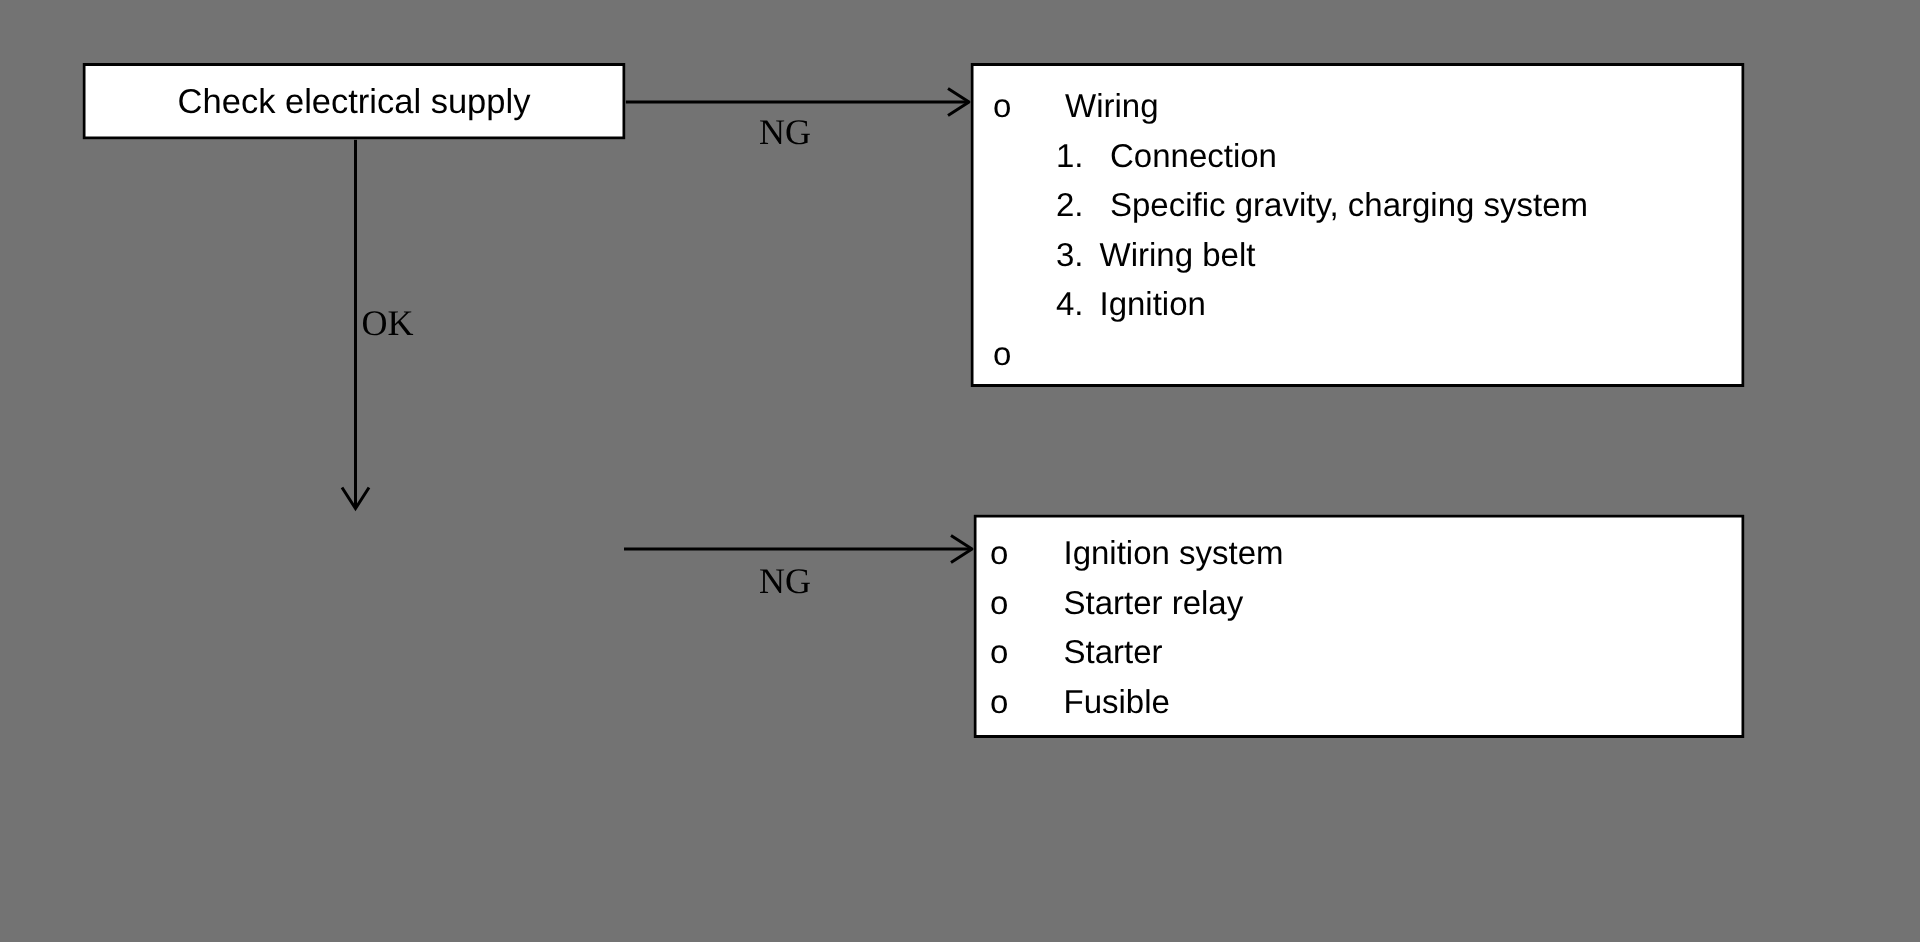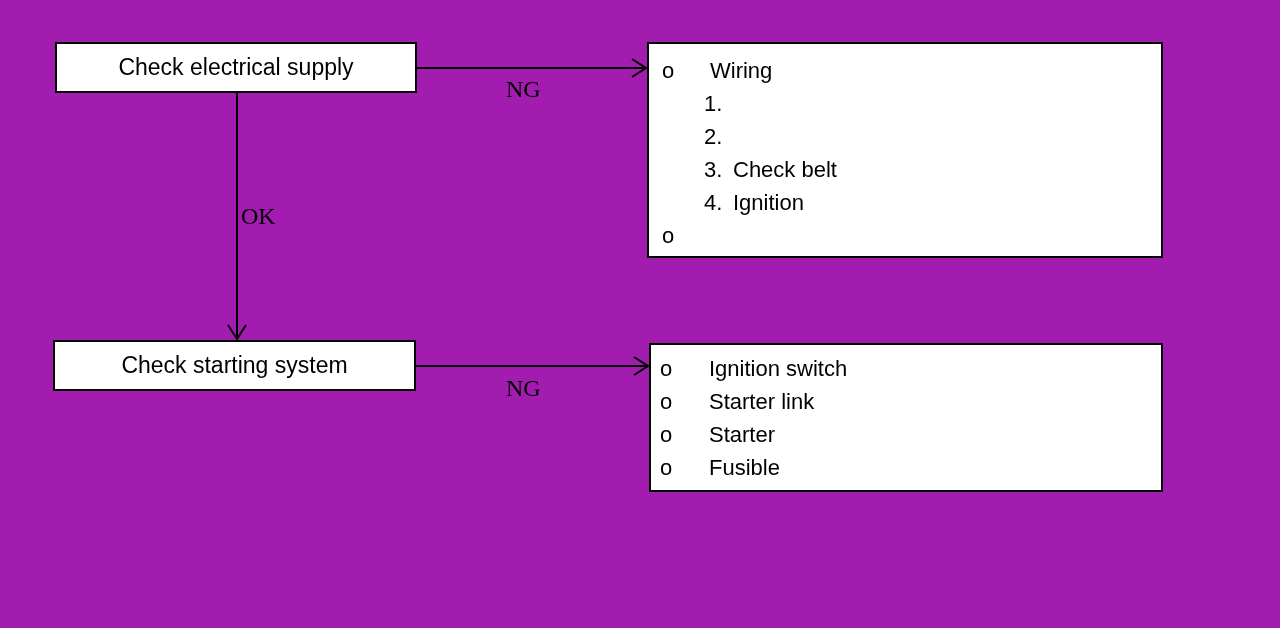--- a/index.html
+++ b/index.html
@@ -1,20 +1,20 @@
 <!DOCTYPE html>
 <html><head>
 <meta charset="utf-8">
 <style>
   html, body { margin: 0; padding: 0; background: #ffffff; }
   .canvas {
     position: relative;
     width: 1280px;
     height: 628px;
-    background: #a21caf;
+    background: #737373;
     color: #000000;
     font-family: "Liberation Sans", sans-serif;
     overflow: hidden;
   }
   .node {
     position: absolute;
     border: 2px solid #000000;
     background: #ffffff;
     display: flex;
     align-items: center;
@@ -72,60 +72,59 @@
     <g>
       <path d="M416,366 L648,366" stroke="#000000"></path>
       <path d="M634,357 L648,366 L634,375" stroke="#000000"></path>
     </g>
   </svg>
 
   <div class="node" id="node-electrical">
     <span>Check electrical supply</span>
   </div>
 
-  <div class="node" id="node-starting">
-    <span>Check starting system</span>
-  </div>
 
   <span class="edge-label" id="label-ng1">NG</span>
   <span class="edge-label" id="label-ok">OK</span>
   <span class="edge-label" id="label-ng2">NG</span>
 
   <div class="resultbox" id="causes-electrical">
     <div class="row lvl1">
       <span class="marker">o</span>
       <span class="txt">Wiring</span>
     </div>
     <div class="row lvl2a">
       <span class="marker">1.</span>
+      <span class="txt">Connection</span>
     </div>
     <div class="row lvl2a">
       <span class="marker">2.</span>
+      <span class="txt">Specific gravity, charging system</span>
     </div>
     <div class="row lvl2b">
       <span class="marker">3.</span>
-      <span class="txt">Check belt</span>
+      <span class="txt">Wiring belt</span>
     </div>
     <div class="row lvl2b">
       <span class="marker">4.</span>
       <span class="txt">Ignition</span>
     </div>
     <div class="row lvl1">
       <span class="marker">o</span>
     </div>
   </div>
 
   <div class="resultbox" id="causes-starting">
     <div class="row lvlb">
       <span class="marker">o</span>
-      <span class="txt">Ignition switch</span>
+      <span class="txt">Ignition system</span>
     </div>
     <div class="row lvlb">
       <span class="marker">o</span>
-      <span class="txt">Starter link</span>
+      <span class="txt">Starter relay</span>
     </div>
     <div class="row lvlb">
       <span class="marker">o</span>
       <span class="txt">Starter</span>
     </div>
     <div class="row lvlb">
       <span class="marker">o</span>
       <span class="txt">Fusible</span>
     </div>
   </div>

